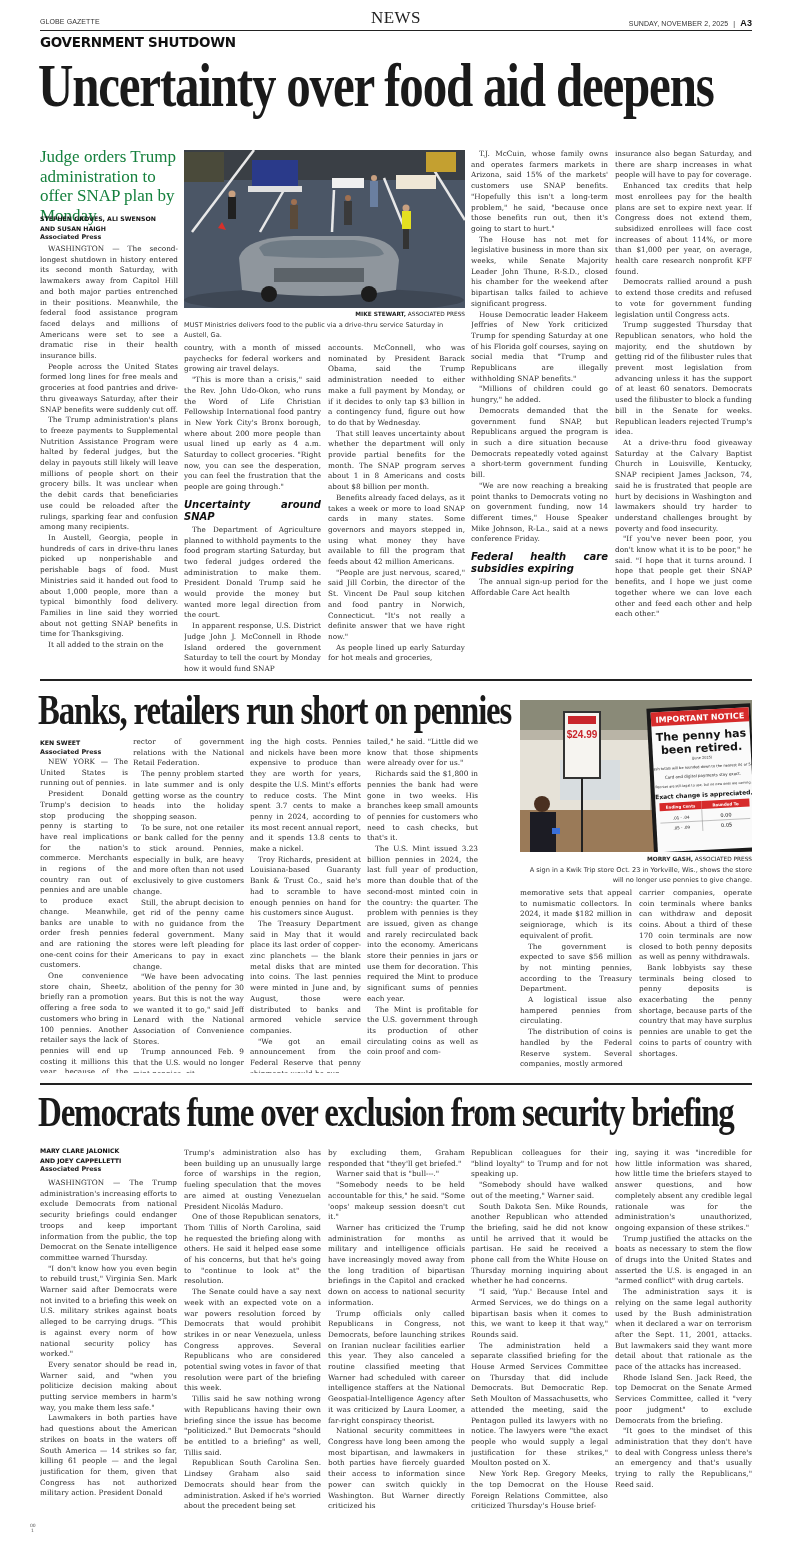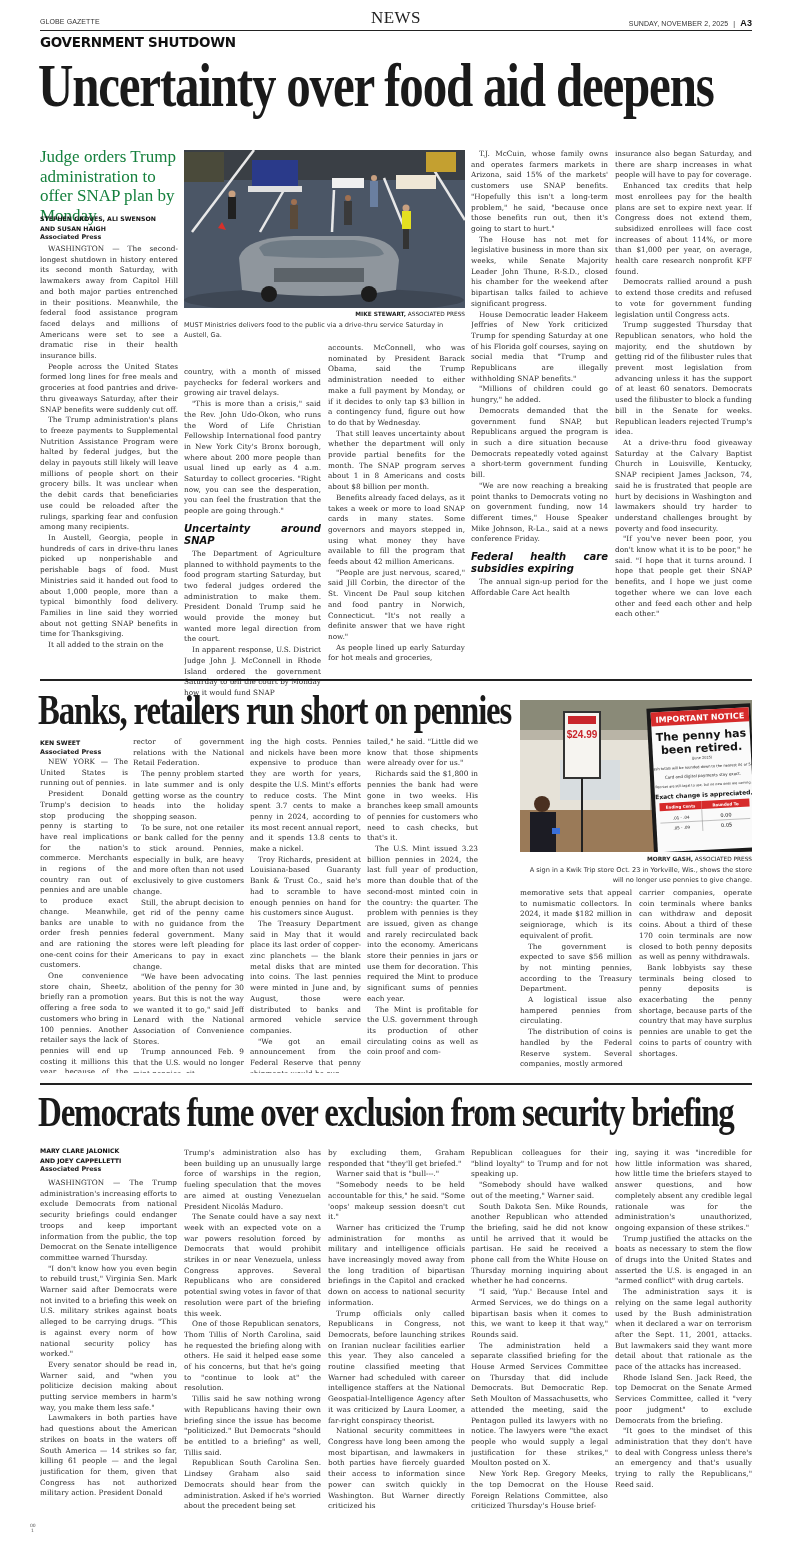--- a/index.html
+++ b/index.html
@@ -97,21 +97,21 @@
     <rect x="90" y="118" width="90" height="14" fill="#2a2f35" opacity="0.5"></rect>
     <circle cx="85" cy="144" r="8" fill="#1c1c1c"></circle>
     <circle cx="185" cy="144" r="8" fill="#1c1c1c"></circle>
   </svg>
 </div>
 <div class="abs credit" style="left:184px; top:311px; width:281px;">
   <span style="font-weight:700;">MIKE STEWART,</span><span> ASSOCIATED PRESS</span>
 </div>
 <div class="abs caption" style="left:184px; top:320px; width:281px;">MUST Ministries delivers food to the public via a drive-thru service Saturday in Austell, Ga.</div>
 
-<div class="abs col" style="left:184px; top:343px; width:137px; height:328px;margin-top:24px;">
+<div class="abs col" style="left:184px; top:343px; width:137px; height:328px;">
   <p class="noind">country, with a month of missed paychecks for federal workers and growing air travel delays.</p>
   <p>"This is more than a crisis," said the Rev. John Udo-Okon, who runs the Word of Life Christian Fellowship International food pantry in New York City's Bronx borough, where about 200 more people than usual lined up early as 4 a.m. Saturday to collect groceries. "Right now, you can see the desperation, you can feel the frustration that the people are going through."</p>
   <p class="subhead">Uncertainty around SNAP</p>
   <p>The Department of Agriculture planned to withhold payments to the food program starting Saturday, but two federal judges ordered the administration to make them. President Donald Trump said he would provide the money but wanted more legal direction from the court.</p>
   <p>In apparent response, U.S. District Judge John J. McConnell in Rhode Island ordered the government Saturday to tell the court by Monday how it would fund SNAP</p>
 </div>
 
 <div class="abs col" style="left:328px; top:343px; width:137px; height:328px;">
   <p class="noind">accounts. McConnell, who was nominated by President Barack Obama, said the Trump administration needed to either make a full payment by Monday, or if it decides to only tap $3 billion in a contingency fund, figure out how to do that by Wednesday.</p>
   <p>That still leaves uncertainty about whether the department will only provide partial benefits for the month. The SNAP program serves about 1 in 8 Americans and costs about $8 billion per month.</p>
@@ -243,22 +243,22 @@
 </div>
 
 <div class="abs col" style="left:40px; top:1178px; width:137px; height:352px;">
   <p>WASHINGTON — The Trump administration's increasing efforts to exclude Democrats from national security briefings could endanger troops and keep important information from the public, the top Democrat on the Senate intelligence committee warned Thursday.</p>
   <p>"I don't know how you even begin to rebuild trust," Virginia Sen. Mark Warner said after Democrats were not invited to a briefing this week on U.S. military strikes against boats alleged to be carrying drugs. "This is against every norm of how national security policy has worked."</p>
   <p>Every senator should be read in, Warner said, and "when you politicize decision making about putting service members in harm's way, you make them less safe."</p>
   <p>Lawmakers in both parties have had questions about the American strikes on boats in the waters off South America — 14 strikes so far, killing 61 people — and the legal justification for them, given that Congress has not authorized military action. President Donald</p>
 </div>
 <div class="abs col" style="left:184px; top:1148px; width:137px; height:382px;">
   <p class="noind">Trump's administration also has been building up an unusually large force of warships in the region, fueling speculation that the moves are aimed at ousting Venezuelan President Nicolás Maduro.</p>
+  <p>One of those Republican senators, Thom Tillis of North Carolina, said he requested the briefing along with others. He said it helped ease some of his concerns, but that he's going to "continue to look at" the resolution.</p>
   <p>The Senate could have a say next week with an expected vote on a war powers resolution forced by Democrats that would prohibit strikes in or near Venezuela, unless Congress approves. Several Republicans who are considered potential swing votes in favor of that resolution were part of the briefing this week.</p>
-  <p>One of those Republican senators, Thom Tillis of North Carolina, said he requested the briefing along with others. He said it helped ease some of his concerns, but that he's going to "continue to look at" the resolution.</p>
   <p>Tillis said he saw nothing wrong with Republicans having their own briefing since the issue has become "politicized." But Democrats "should be entitled to a briefing" as well, Tillis said.</p>
   <p>Republican South Carolina Sen. Lindsey Graham also said Democrats should hear from the administration. Asked if he's worried about the precedent being set</p>
 </div>
 <div class="abs col" style="left:328px; top:1148px; width:137px; height:382px;">
   <p class="noind">by excluding them, Graham responded that "they'll get briefed."</p>
   <p>Warner said that is "bull---."</p>
   <p>"Somebody needs to be held accountable for this," he said. "Some 'oops' makeup session doesn't cut it."</p>
   <p>Warner has criticized the Trump administration for months as military and intelligence officials have increasingly moved away from the long tradition of bipartisan briefings in the Capitol and cracked down on access to national security information.</p>
   <p>Trump officials only called Republicans in Congress, not Democrats, before launching strikes on Iranian nuclear facilities earlier this year. They also canceled a routine classified meeting that Warner had scheduled with career intelligence staffers at the National Geospatial-Intelligence Agency after it was criticized by Laura Loomer, a far-right conspiracy theorist.</p>
   <p>National security committees in Congress have long been among the most bipartisan, and lawmakers in both parties have fiercely guarded their access to information since power can switch quickly in Washington. But Warner directly criticized his</p>

